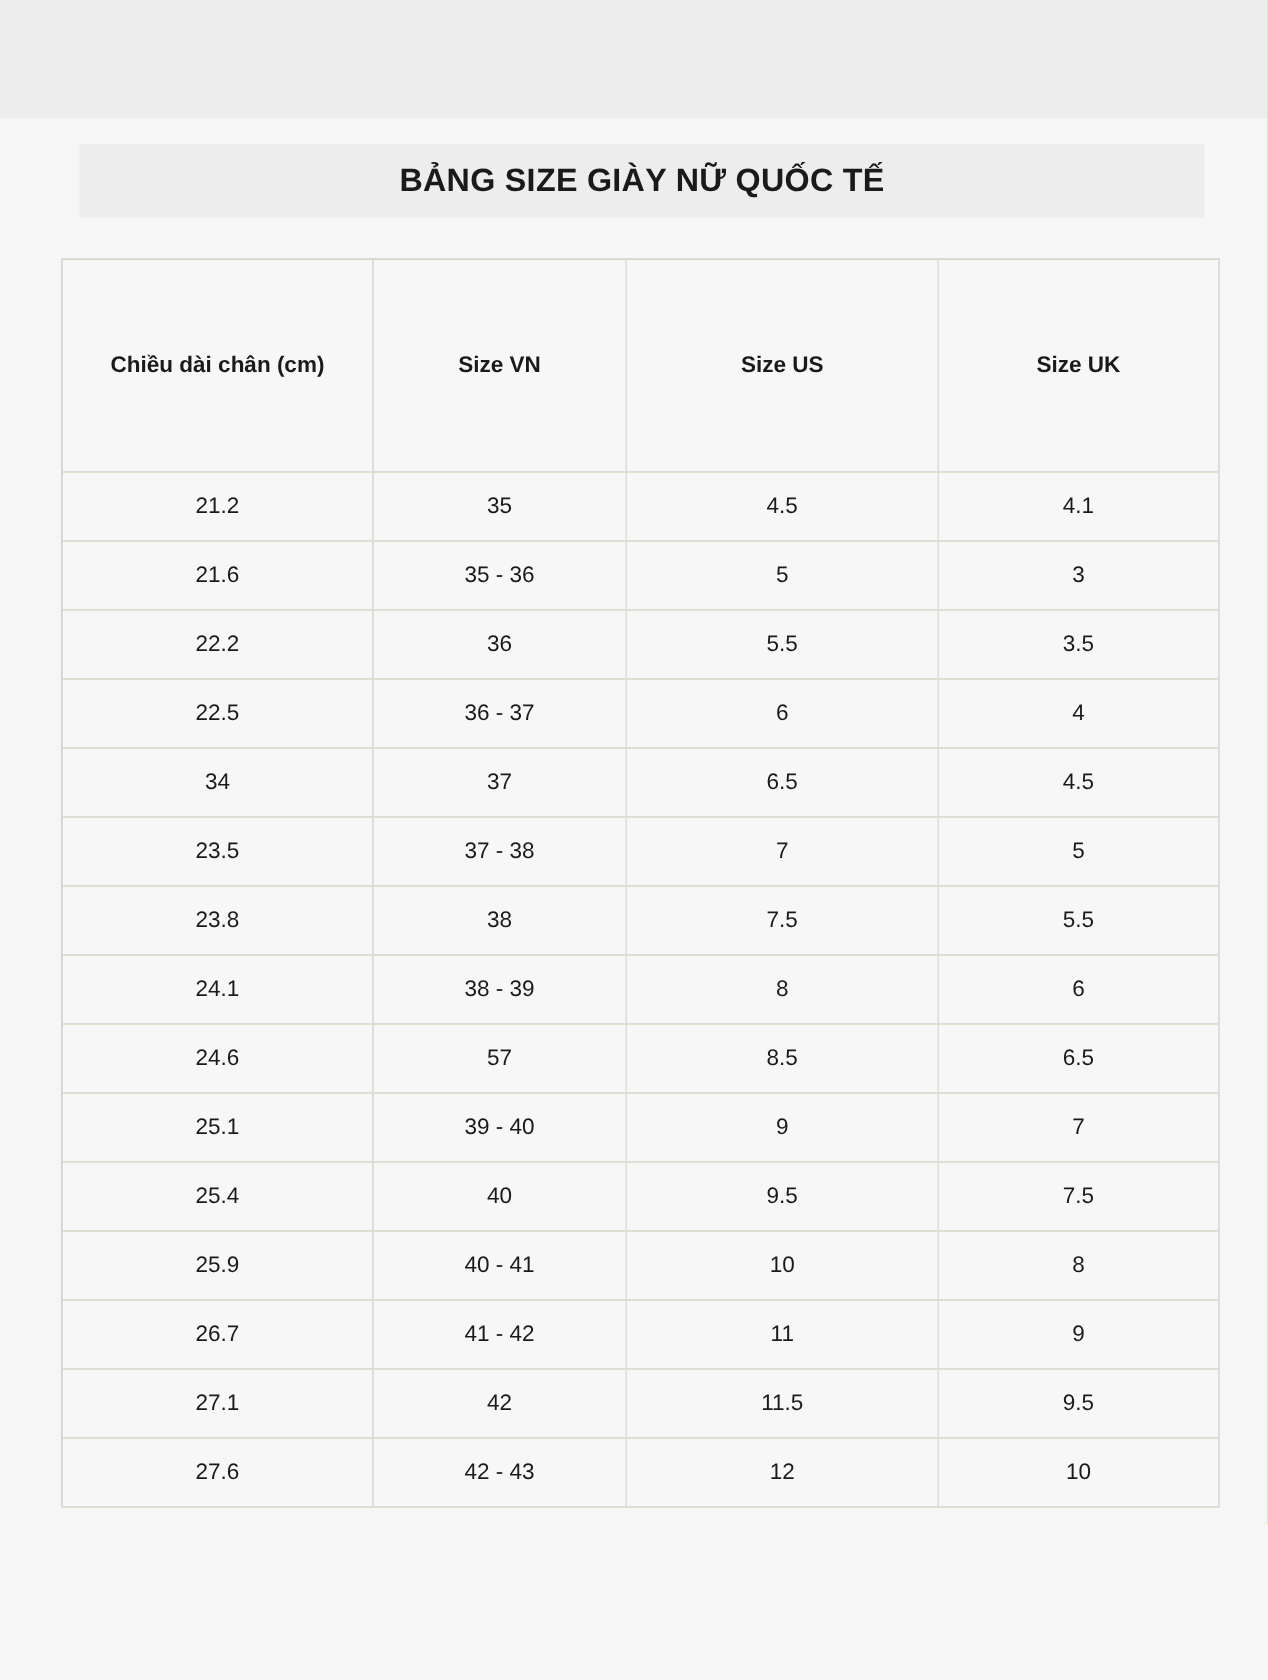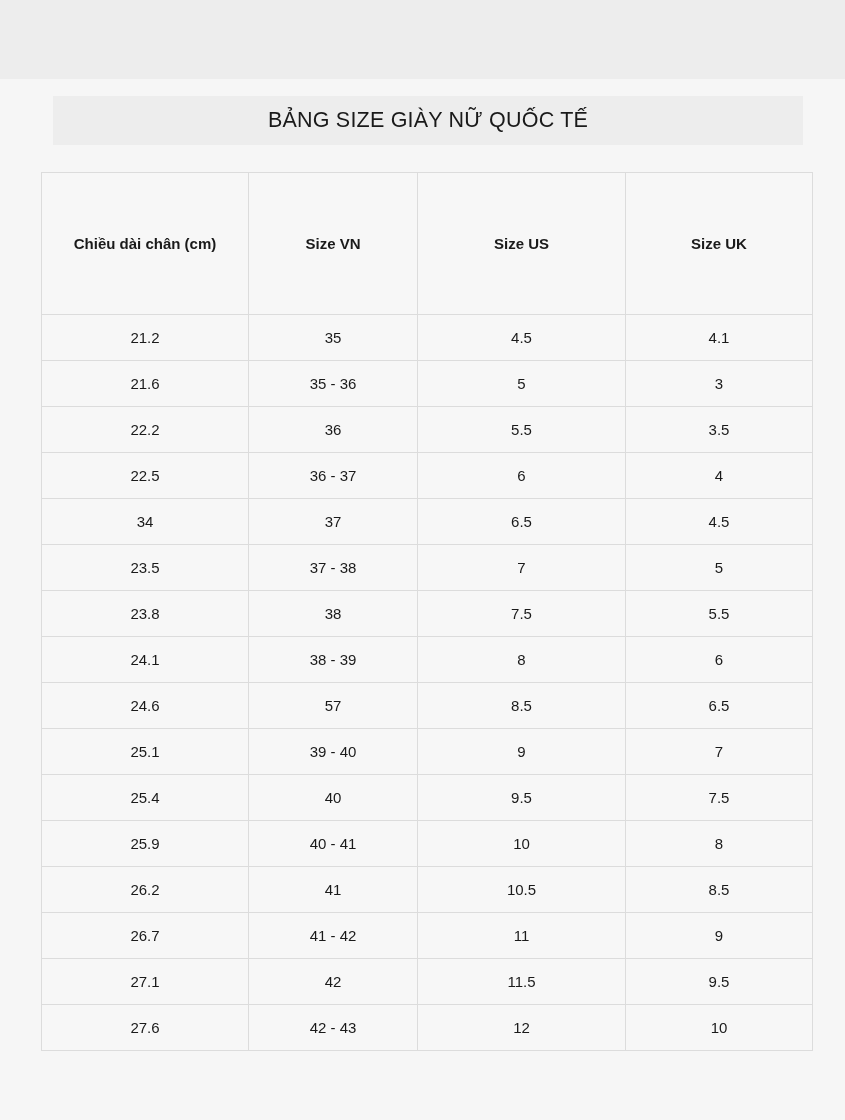--- a/index.html
+++ b/index.html
@@ -42,21 +42,21 @@
     top: 17px;
     width: 750px;
     height: 49px;
     background: #ededed;
     display: flex;
     align-items: center;
     justify-content: center;
   }
   .title-text {
     font-size: 21.5px;
-    font-weight: normal;
+    font-weight: bold;
     color: #1a1a1a;
     letter-spacing: 0.2px;
     line-height: 1;
     white-space: nowrap;
   }
 
   
   .size-table {
     position: absolute;
     left: 41px;
@@ -187,26 +187,20 @@
         <td>9.5</td>
         <td>7.5</td>
       </tr>
       <tr>
         <td>25.9</td>
         <td>40 - 41</td>
         <td>10</td>
         <td>8</td>
       </tr>
       <tr>
-        <td>26.2</td>
-        <td>41</td>
-        <td>10.5</td>
-        <td>8.5</td>
-      </tr>
-      <tr>
         <td>26.7</td>
         <td>41 - 42</td>
         <td>11</td>
         <td>9</td>
       </tr>
       <tr>
         <td>27.1</td>
         <td>42</td>
         <td>11.5</td>
         <td>9.5</td>

